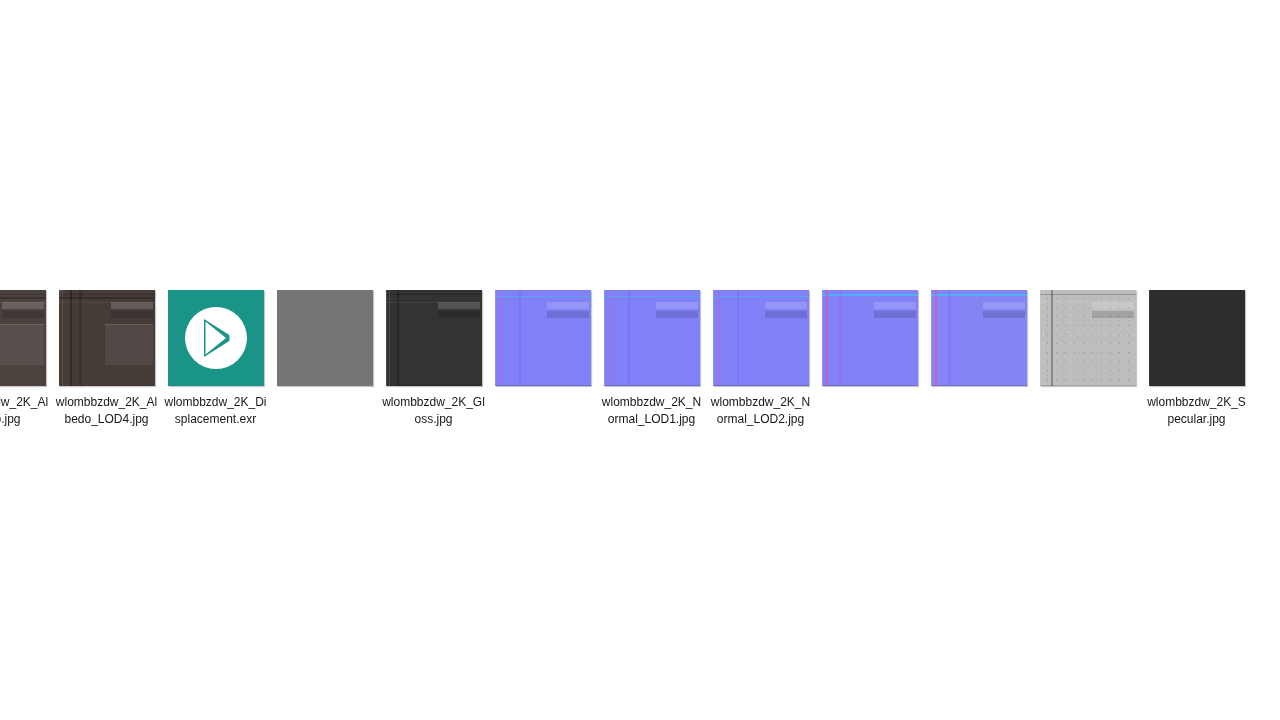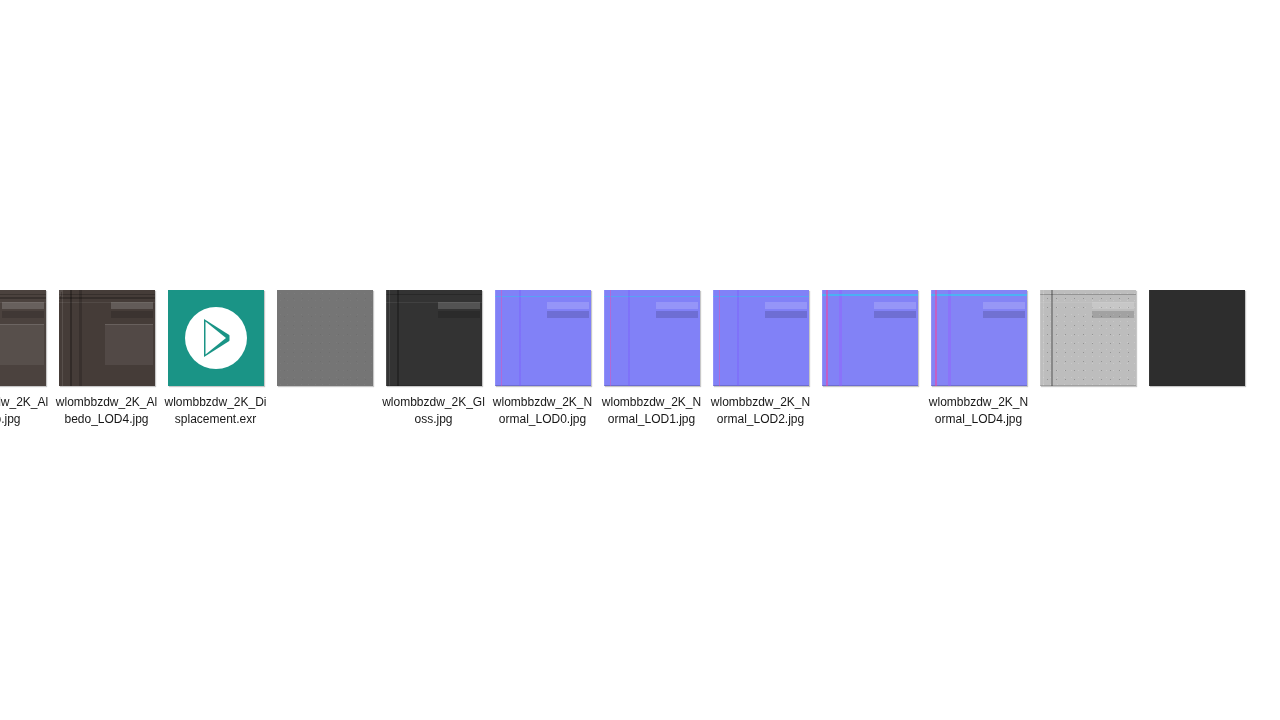--- a/index.html
+++ b/index.html
@@ -196,21 +196,20 @@
         <div class="file-label">wlombbzdw_2K_Gloss.jpg</div>
       </div>
       <div class="file-tile">
         <div class="thumb-wrap">
           <div class="thumb" style="background: rgb(129, 129, 247);">
             <div class="tx panel"></div>
             <div class="tx chroma"></div>
             <div class="tx bar-top"></div>
           </div>
         </div>
-        <div class="file-label">wlombbzdw_2K_Normal_LOD0.jpg</div>
       </div>
       <div class="file-tile">
         <div class="thumb-wrap">
           <div class="thumb" style="background: rgb(129, 129, 247);">
             <div class="tx panel"></div>
             <div class="tx chroma"></div>
             <div class="tx bar-top"></div>
           </div>
         </div>
         <div class="file-label">wlombbzdw_2K_Normal_LOD1.jpg</div>
@@ -235,33 +234,33 @@
         </div>
       </div>
       <div class="file-tile">
         <div class="thumb-wrap">
           <div class="thumb" style="background: rgb(132, 132, 245);">
             <div class="tx panel"></div>
             <div class="tx chroma2"></div>
             <div class="tx bar-top"></div>
           </div>
         </div>
-        <div class="file-label">wlombbzdw_2K_Normal_LOD4.jpg</div>
       </div>
       <div class="file-tile">
         <div class="thumb-wrap">
           <div class="thumb" style="background: rgb(189, 189, 189);">
             <div class="tx bricks"></div>
             <div class="tx panel"></div>
             <div class="tx speck"></div>
             <div class="tx bar-top"></div>
           </div>
         </div>
       </div>
       <div class="file-tile">
         <div class="thumb-wrap">
           <div class="thumb" style="background: rgb(45, 45, 45);">
             <div class="tx panel" style="opacity:.35"></div>
           </div>
         </div>
+        <div class="file-label">wlombbzdw_2K_Specular.jpg</div>
       </div>
     </div>
 </div>
 
 </body></html>

